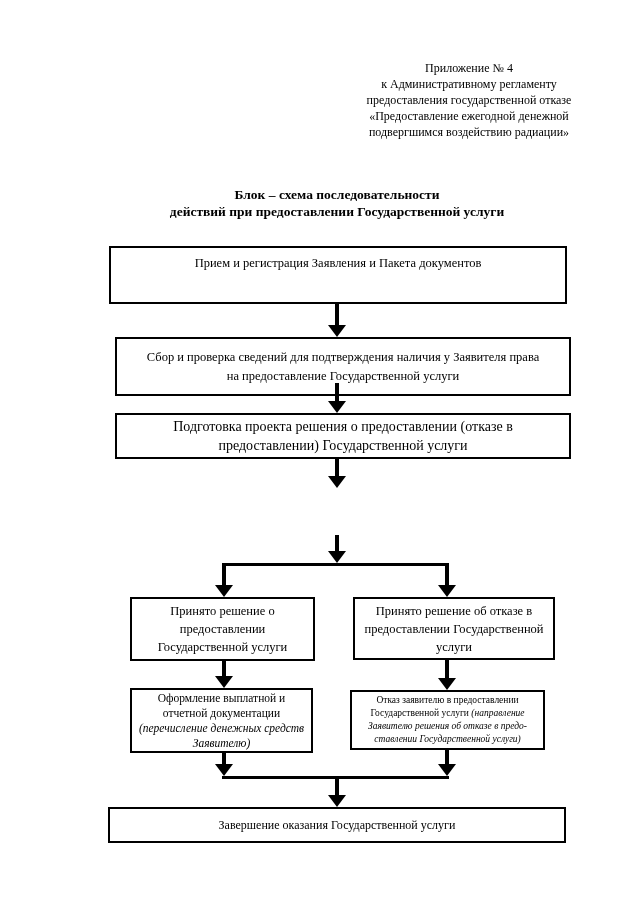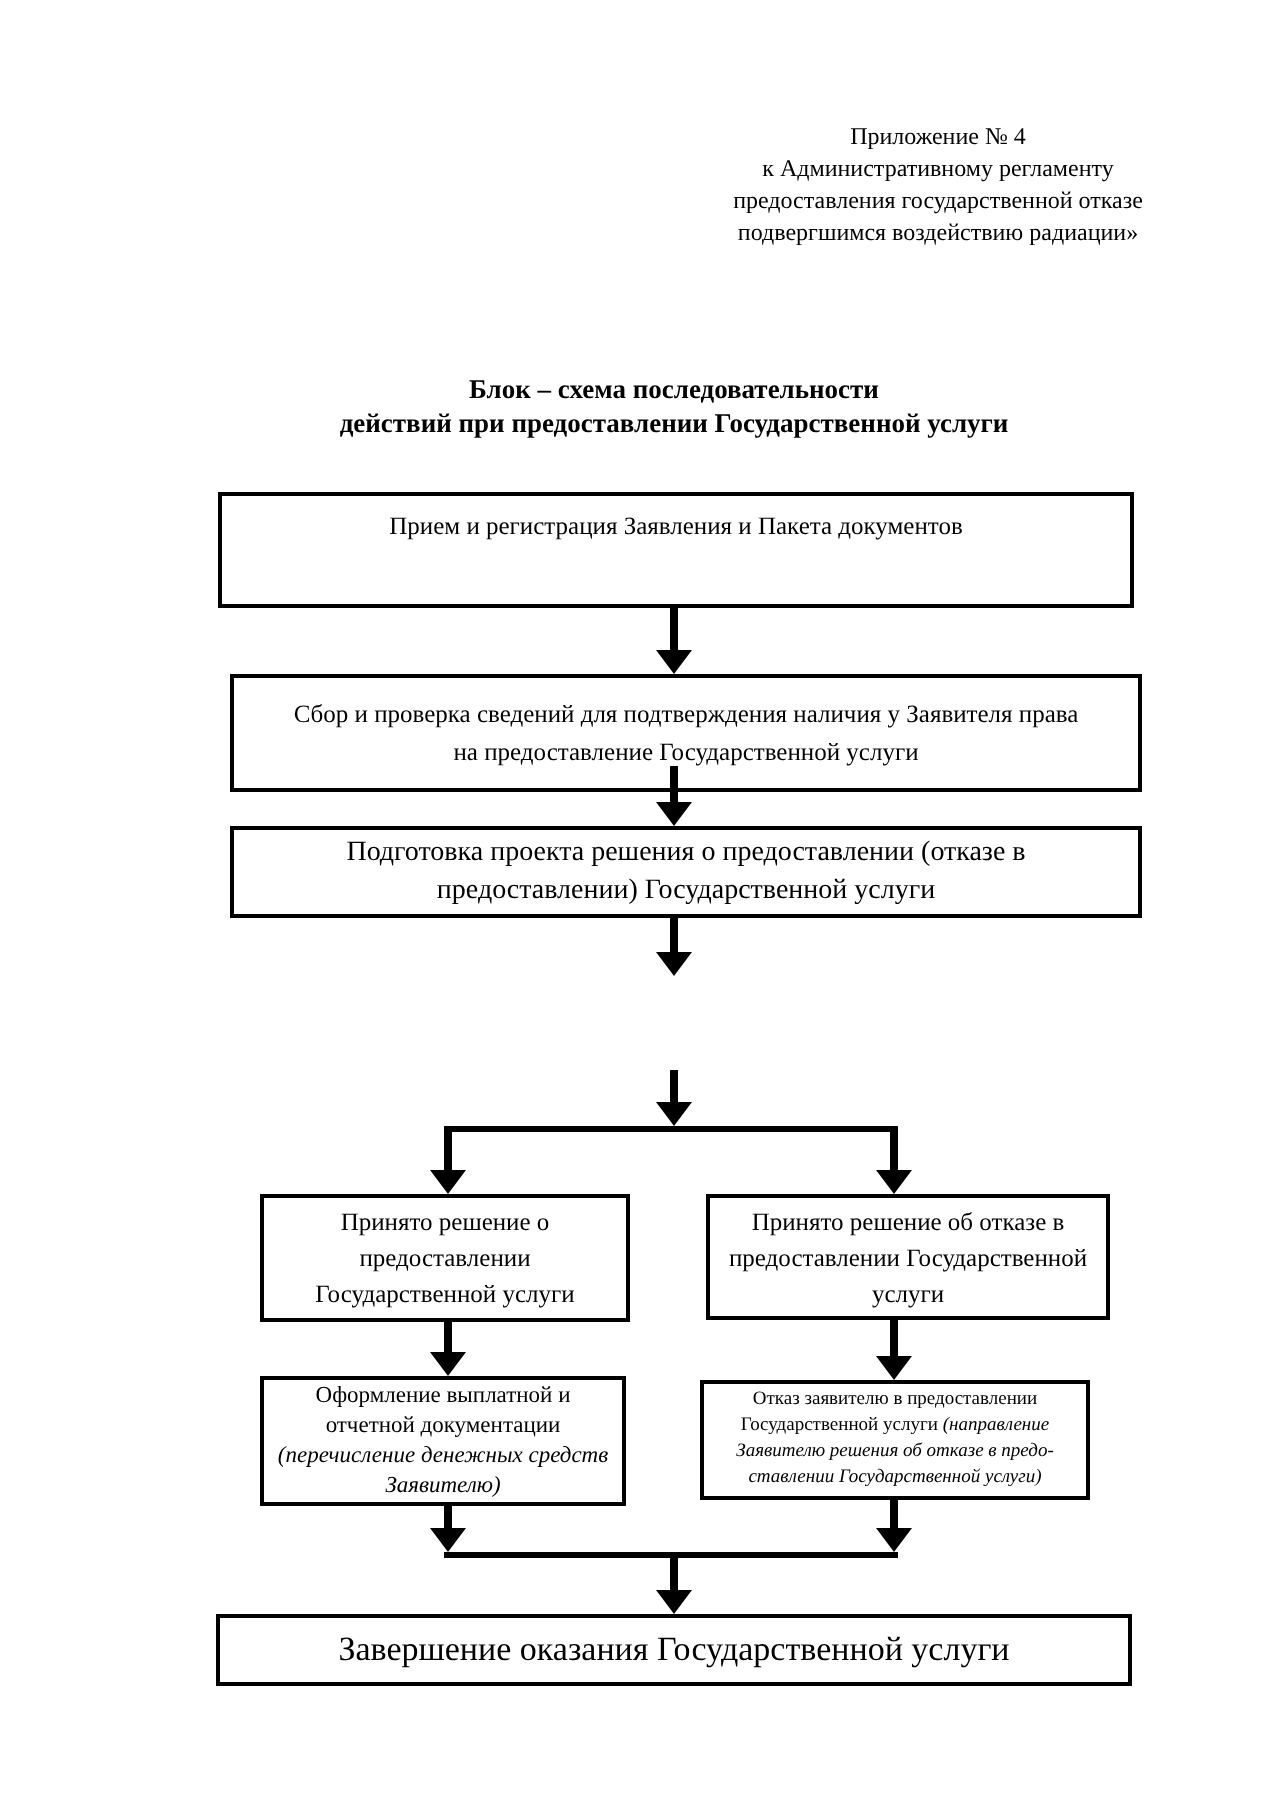--- a/index.html
+++ b/index.html
@@ -31,32 +31,33 @@
     border-top:12px solid #000;
   }
   .s1{left:109px;top:246px;width:458px;height:58px;font-size:12.5px;padding-top:8px;}
   .s2{left:115px;top:337px;width:456px;height:59px;font-size:12.5px;line-height:19px;padding:2px 28px;}
   .s3{left:115px;top:413px;width:456px;height:46px;font-size:14px;line-height:19px;padding:2px 40px;}
   .s4{left:115px;top:488px;width:456px;height:47px;font-size:12.5px;line-height:19px;padding:2px 28px;}
   .bl{left:130px;top:597px;width:185px;height:64px;font-size:12.5px;line-height:18px;padding:2px 8px;}
   .br{left:353px;top:597px;width:202px;height:63px;font-size:12.5px;line-height:18px;padding:20px 6px;}
   .ol{left:130px;top:688px;width:183px;height:65px;font-size:11.5px;line-height:15px;padding:2px 6px;}
   .or{left:350px;top:690px;width:195px;height:60px;font-size:9.5px;line-height:13px;padding:2px 7px;}
-  .fin{left:108px;top:807px;width:458px;height:36px;font-size:17px;}
+  .fin{left:108px;top:807px;width:458px;height:36px;font-size:12px;}
   .ital{font-style:italic;}
 </style>
 </head>
 <body>
 
 <div class="page">
 
   <div class="hdr">
     <div>Приложение № 4</div>
     <div>к Административному регламенту</div>
     <div>предоставления государственной отказе</div>
+    <div>«Предоставление ежегодной денежной</div>
     <div>подвергшимся воздействию радиации»</div>
   </div>
 
   <div class="doc-title">
     <div>Блок – схема последовательности</div>
     <div>действий при предоставлении Государственной услуги</div>
   </div>
 
   <div class="fbox s1 toptext">
     <div class="inner">Прием и регистрация Заявления и Пакета документов</div>

